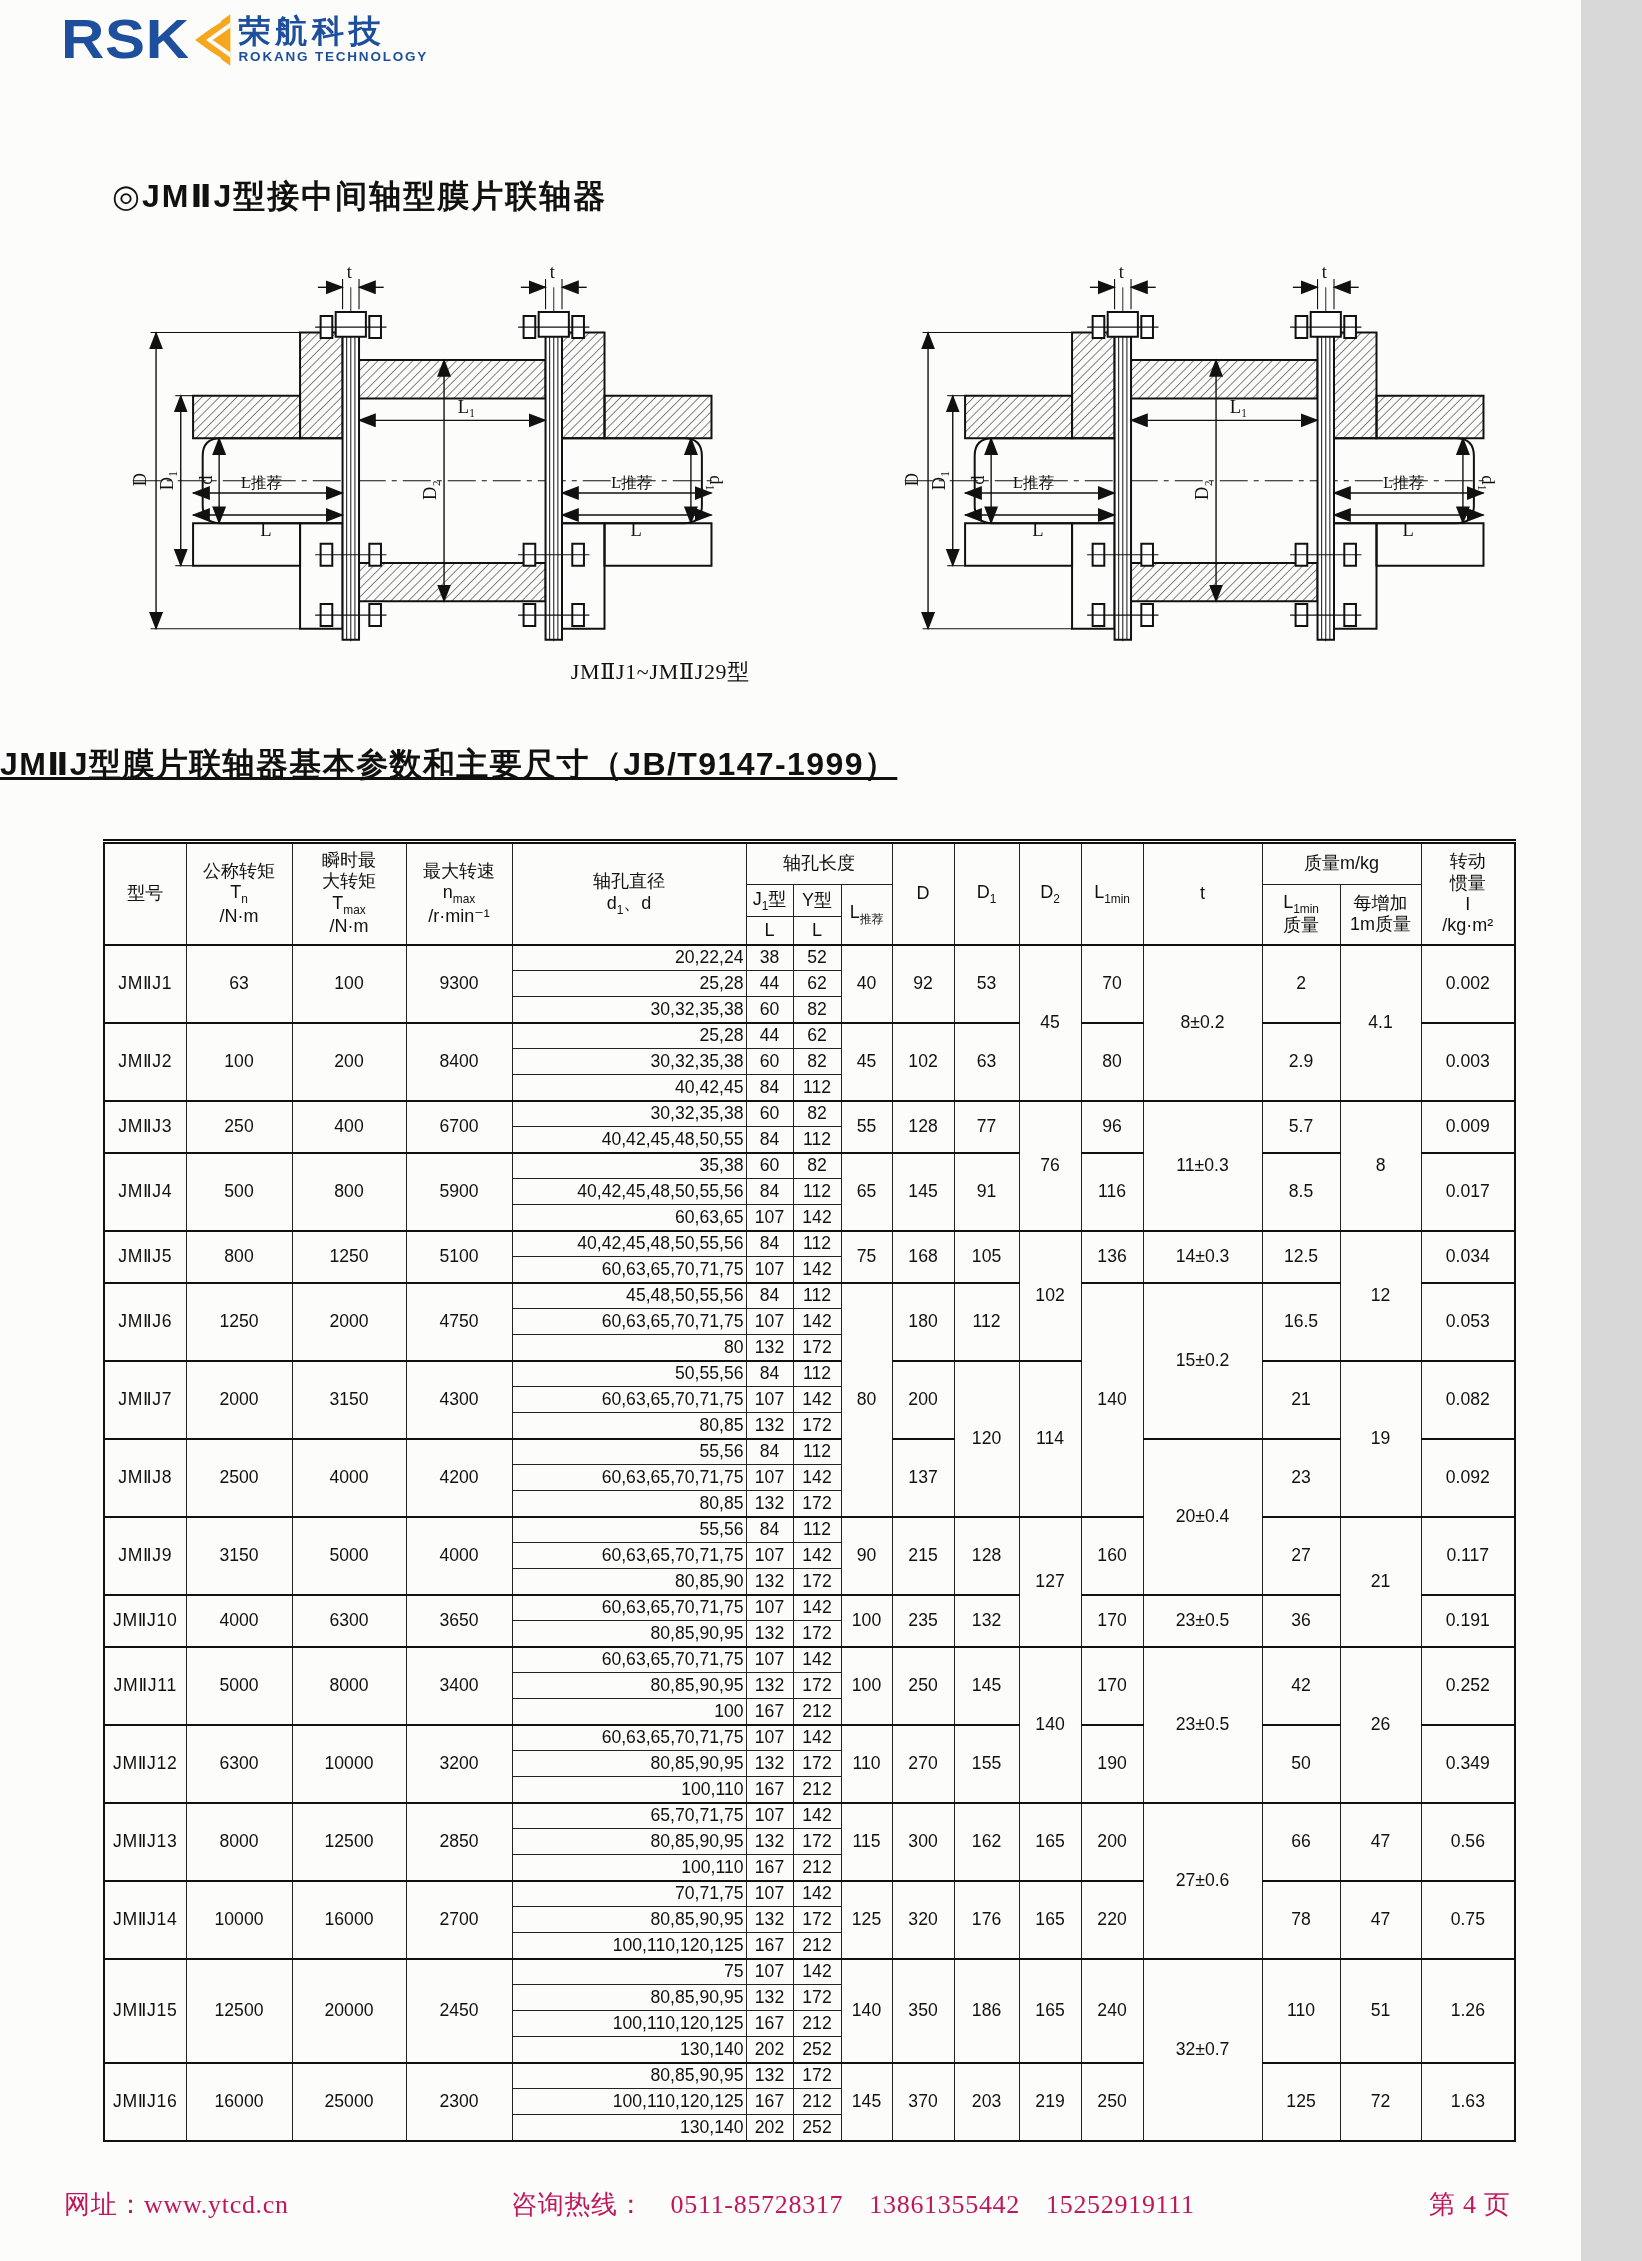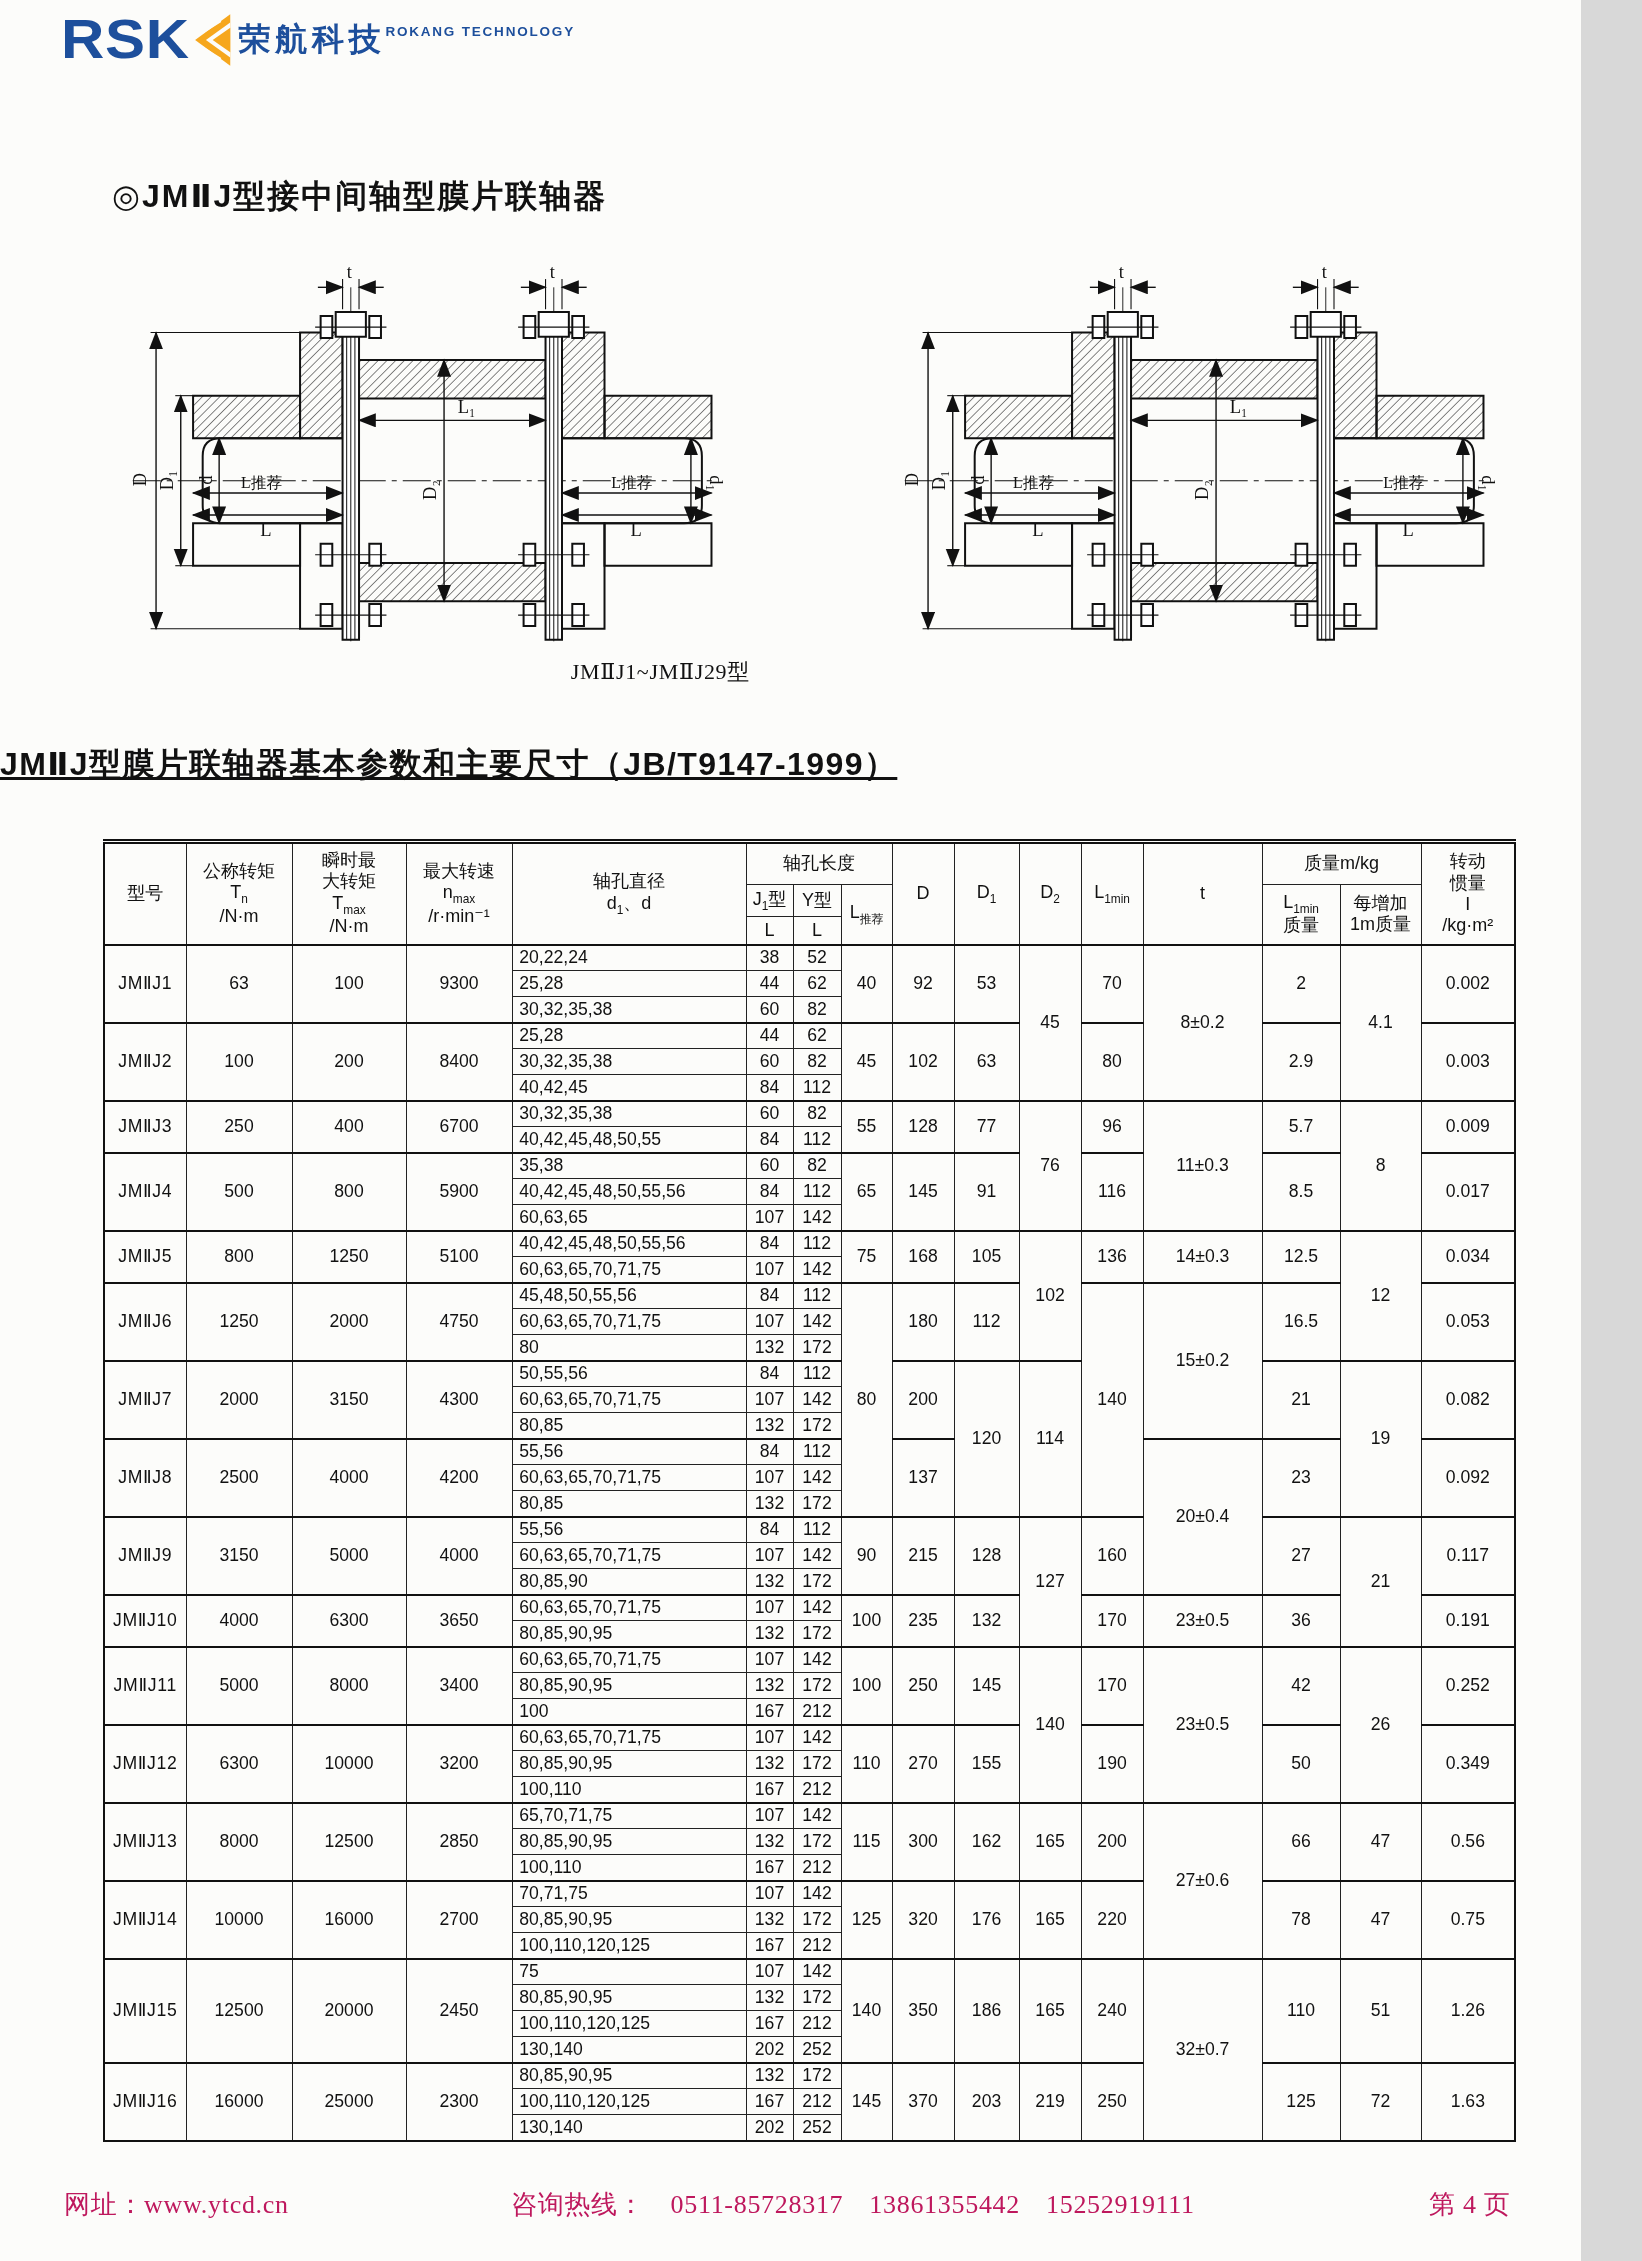--- a/index.html
+++ b/index.html
@@ -4,21 +4,21 @@
 <style>
   html,body{margin:0;padding:0;background:#d8d8d8;}
   .page{position:relative;width:1581px;height:2261px;background:#fcfcfa;
         font-family:"Liberation Sans","DejaVu Sans",sans-serif;color:#111;overflow:hidden;}
 
   
   .logo{position:absolute;left:61px;top:9.5px;display:flex;align-items:center;}
   .logo-rsk{font-size:60px;font-weight:900;color:#1d4f9c;letter-spacing:0.7px;line-height:1;
             transform:scaleY(.92);}
   .logo-mark{margin:0 5.4px 0 1.4px;}
-  .logo-textcol{display:flex;flex-direction:row;justify-content:center;}
+  .logo-textcol{display:flex;flex-direction:column;justify-content:center;}
   .logo-cn{font-size:32px;font-weight:700;color:#1d4f9c;letter-spacing:4.7px;line-height:1.05;}
   .logo-en{font-size:13.5px;font-weight:600;color:#1d4f9c;letter-spacing:1.8px;margin-top:1.4px;text-align:right;}
 
   
   .doc-title{position:absolute;left:112px;top:175px;font-size:32px;font-weight:700;letter-spacing:2px;}
   .table-title{position:absolute;left:0;top:743px;width:100%;text-align:left;
                font-size:32px;font-weight:600;letter-spacing:1.4px;text-decoration:underline;}
 
   
   .figure{position:absolute;top:264px;width:650px;}
@@ -33,21 +33,21 @@
   
   table.spec{position:absolute;left:103px;top:839px;width:1412px;border-collapse:collapse;
              table-layout:fixed;border:2px solid #111;border-top:5.4px double #111;}
   .spec th,.spec td{border:1.2px solid #222;padding:0 2px;text-align:center;
                     font-size:17.6px;line-height:1.18;font-weight:400;vertical-align:middle;}
   .spec thead th{font-size:18px;padding:2px 1.4px;}
   .spec thead tr.h1{height:43px;}
   .spec thead tr.h2{height:32px;}
   .spec thead tr.h3{height:28px;}
   .spec tbody tr{height:26px;}
-  .spec td.c-bore{text-align:left;padding-left:6.8px;}
+  .spec td.c-bore{text-align:right;padding-left:6.8px;}
   .spec td.c-model{letter-spacing:0.7px;}
   .spec tr.model-start td{border-top:2.3px solid #111;}
   .spec sub{font-size:66%;}
   .spec .hline{display:block;}
 
   
   .footer-item{position:absolute;top:2187px;font-family:"Liberation Serif","DejaVu Serif",serif;
                font-size:26px;color:#be185d;letter-spacing:0.7px;}
   .f-web{left:64px;}
   .f-hotline{left:511px;}

